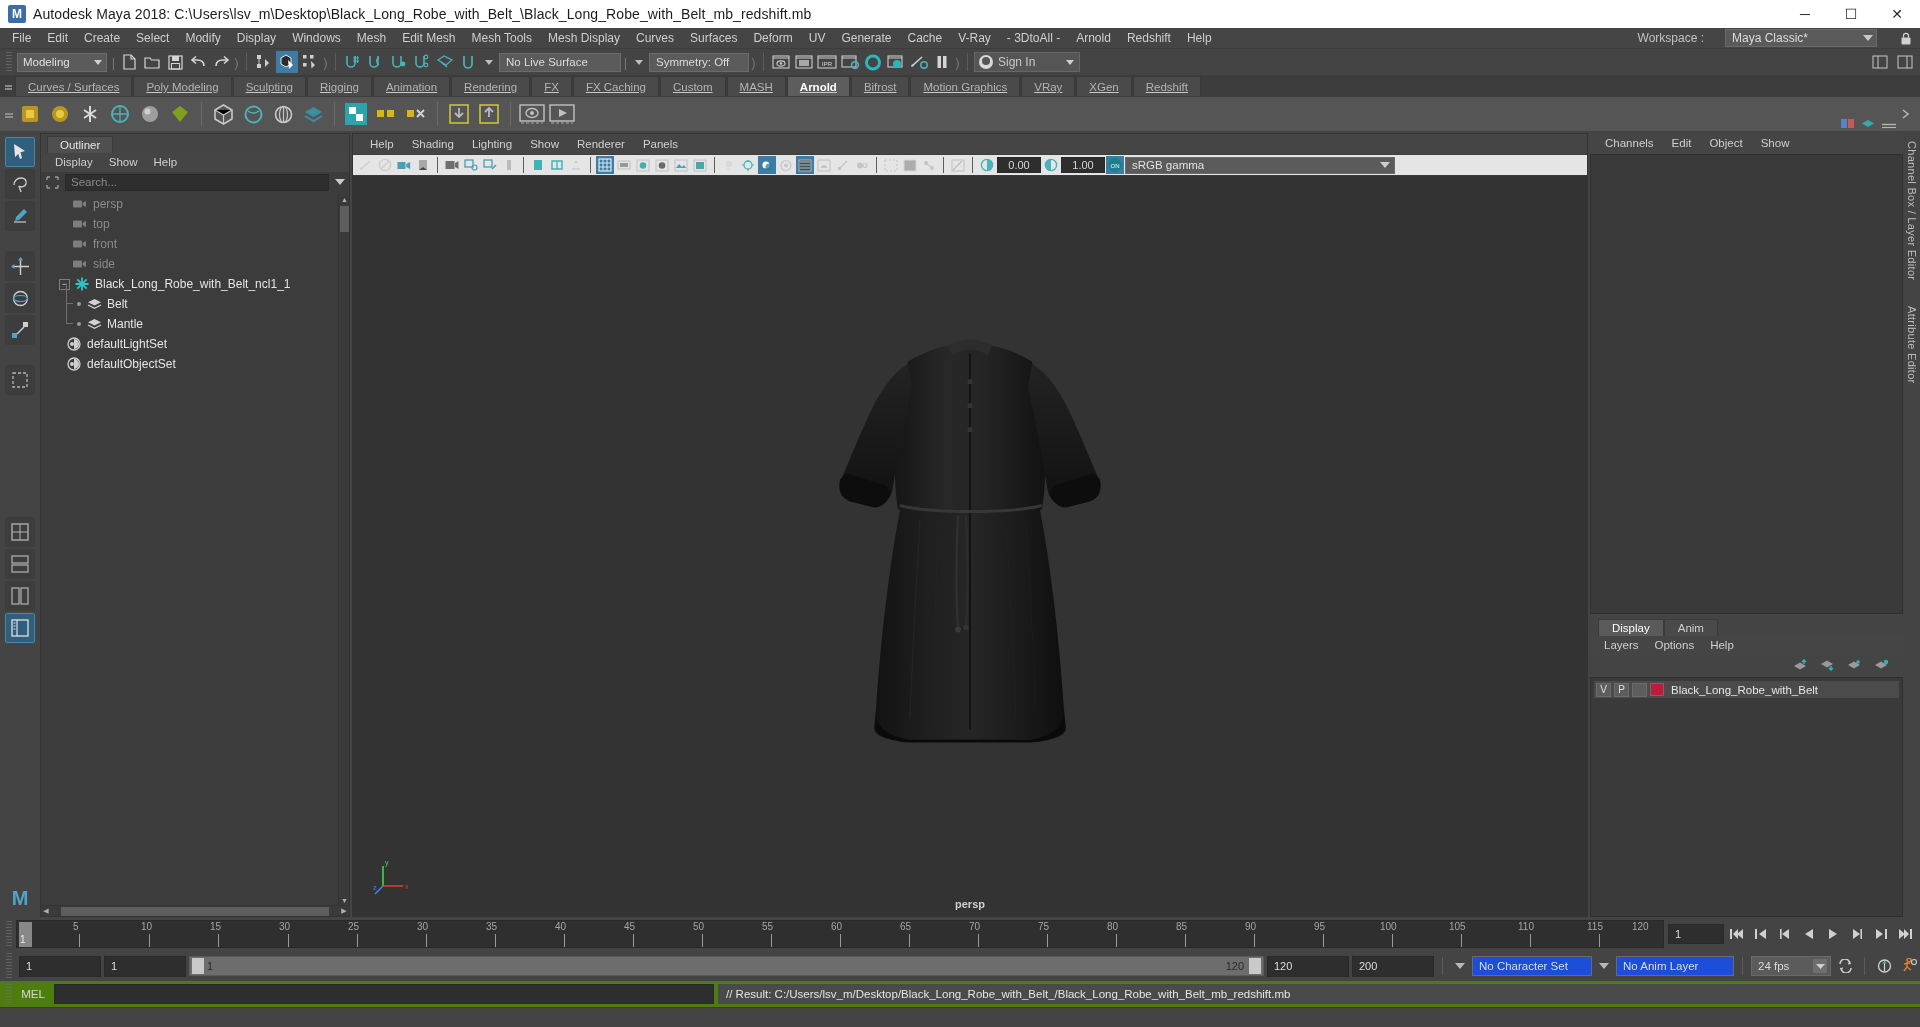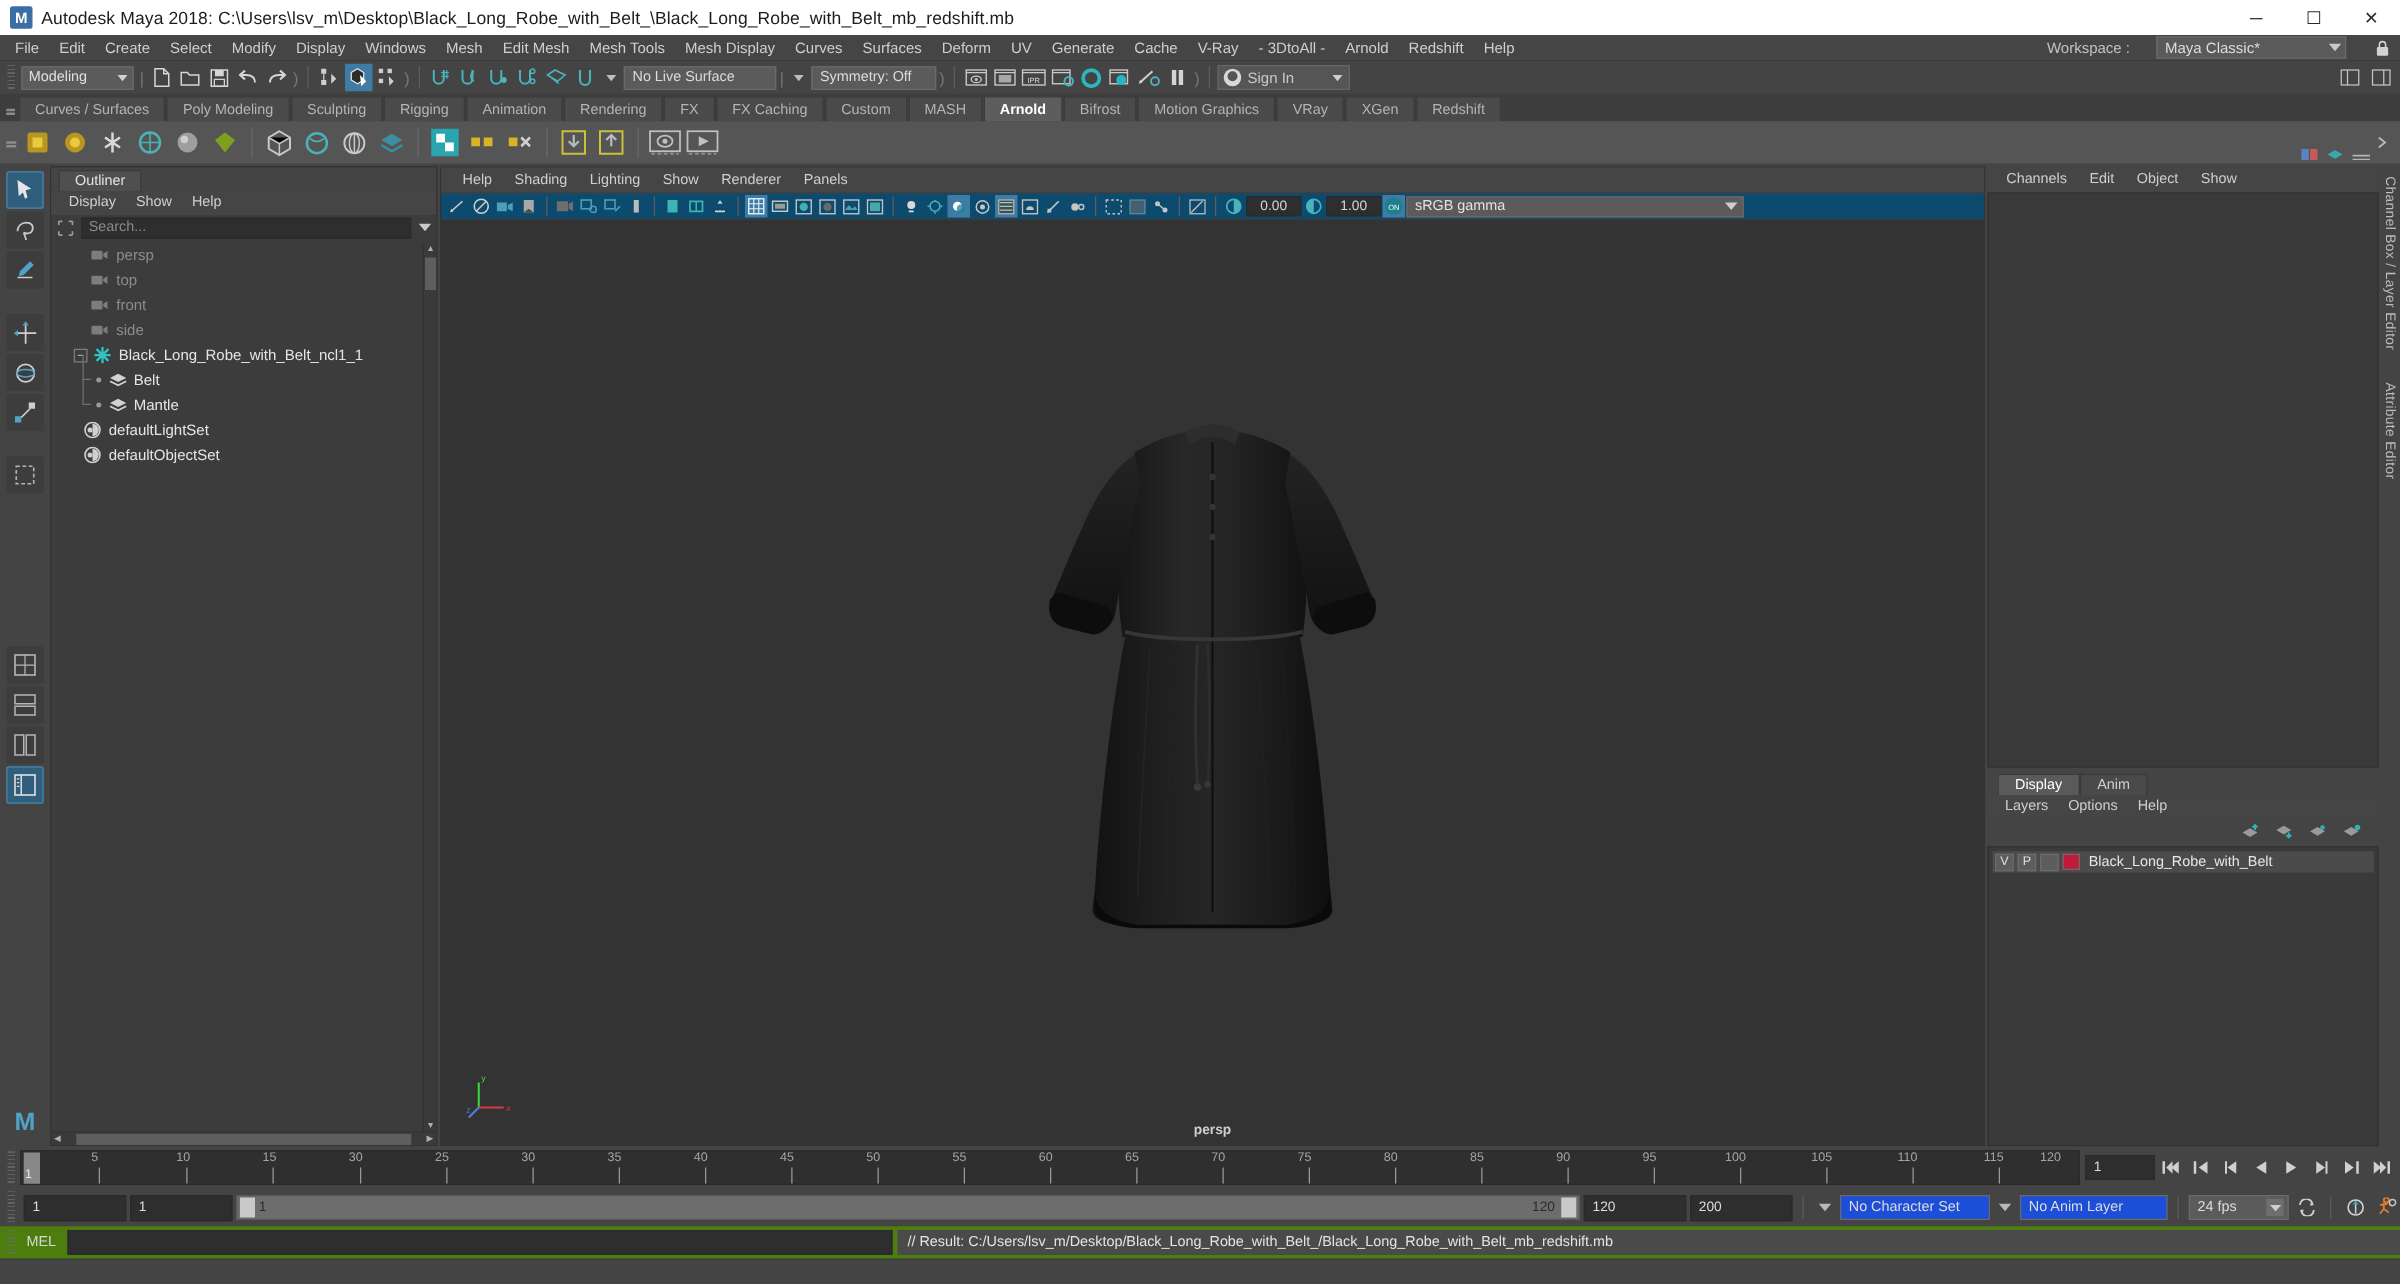--- a/index.html
+++ b/index.html
@@ -85,21 +85,21 @@
     height:20px; background:#555; border:1px solid #666; display:flex;align-items:center;
     padding:0 4px; gap:5px; min-width:106px; position:relative;
   }
   .signin .avatar { width:14px;height:14px;border-radius:50%;background:#d8d8d8; position:relative;}
   .signin .avatar::after{content:"";position:absolute;left:3px;top:2px;width:8px;height:8px;border-radius:50%;background:#555;}
   .signin .arrow{ position:absolute; right:5px; width:0;height:0;
      border-left:4px solid transparent;border-right:4px solid transparent;border-top:5px solid #cfcfcf;}
   .statusline-right { margin-left:auto; display:flex; align-items:center; padding-right:4px; gap:3px;}
 
   
-  .shelfbar { background:#3d3d3d; flex:0 0 22px; height:22px; display:flex; align-items:flex-end; padding-left:4px;}
+  .shelfbar { background:#3d3d3d; flex:0 0 22px; height:22px; display:flex; align-items:center; padding-left:4px;text-decoration:underline;}
   .shelf-grip { width:8px;height:18px; display:flex;align-items:center;justify-content:center; margin-right:3px;}
   .shelf-grip i { display:block; width:7px;height:2px;background:#8a8a8a; box-shadow:0 3px 0 #8a8a8a;}
   .shelf-tab {
     height:20px; line-height:20px; padding:0 12px; font-size:11.5px; color:#b4b4b4;
     background:#4a4a4a; border:1px solid #3a3a3a; border-bottom:none; margin-right:1px;
     white-space:nowrap;
   }
   .shelf-tab.active { background:#5d5d5d; color:#ffffff; font-weight:bold; }
 
   
@@ -157,21 +157,21 @@
      display:flex;align-items:center;justify-content:center;}
   .outl-scroll .up{top:0;} .outl-scroll .dn{bottom:0;}
   .outl-hscroll{height:11px;background:#3a3a3a;border-top:1px solid #333;display:flex;align-items:center;}
   .outl-hscroll .hthumb{height:9px;background:#5e5e5e;margin-left:10px;width:268px;}
   .hs-arrow{width:10px;height:11px;display:flex;align-items:center;justify-content:center;color:#b0b0b0;font-size:7px;}
 
   
   .viewwrap{ flex:1 1 auto; display:flex; flex-direction:column; min-width:0; margin:2px 0 0 2px; border:1px solid #333;}
   .vp-menubar{ height:20px;background:#454545;display:flex;align-items:center;padding-left:8px;}
   .vp-menubar .mi{font-size:11.5px;color:#cfcfcf;padding:0 9px;line-height:20px;}
-  .vp-toolbar{ height:22px;background:#0c4a6e;display:flex;align-items:center;padding-left:4px;gap:1px;
+  .vp-toolbar{ height:22px;background:#e5e5e5;display:flex;align-items:center;padding-left:4px;gap:1px;
      border-top:1px solid #3f3f3f;border-bottom:1px solid #3a3a3a;}
   .vp-ic{width:18px;height:18px;display:flex;align-items:center;justify-content:center;}
   .vp-ic.on{background:#3e7ca6;}
   .vp-sep{width:1px;height:16px;background:#5e5e5e;margin:0 4px;}
   .vp-num{height:16px;min-width:44px;background:#2e2e2e;border:1px solid #2a2a2a;color:#d8d8d8;
      font-size:11px;display:flex;align-items:center;justify-content:center;}
   .vp-gamma{flex:1;height:17px;background:#5b5b5b;border:1px solid #6a6a6a;display:flex;align-items:center;
      padding-left:6px;font-size:11.5px;color:#e2e2e2;position:relative;max-width:270px;}
   .vp-gamma .arrow{position:absolute;right:4px;width:0;height:0;border-left:5px solid transparent;
      border-right:5px solid transparent;border-top:6px solid #cecece;}

